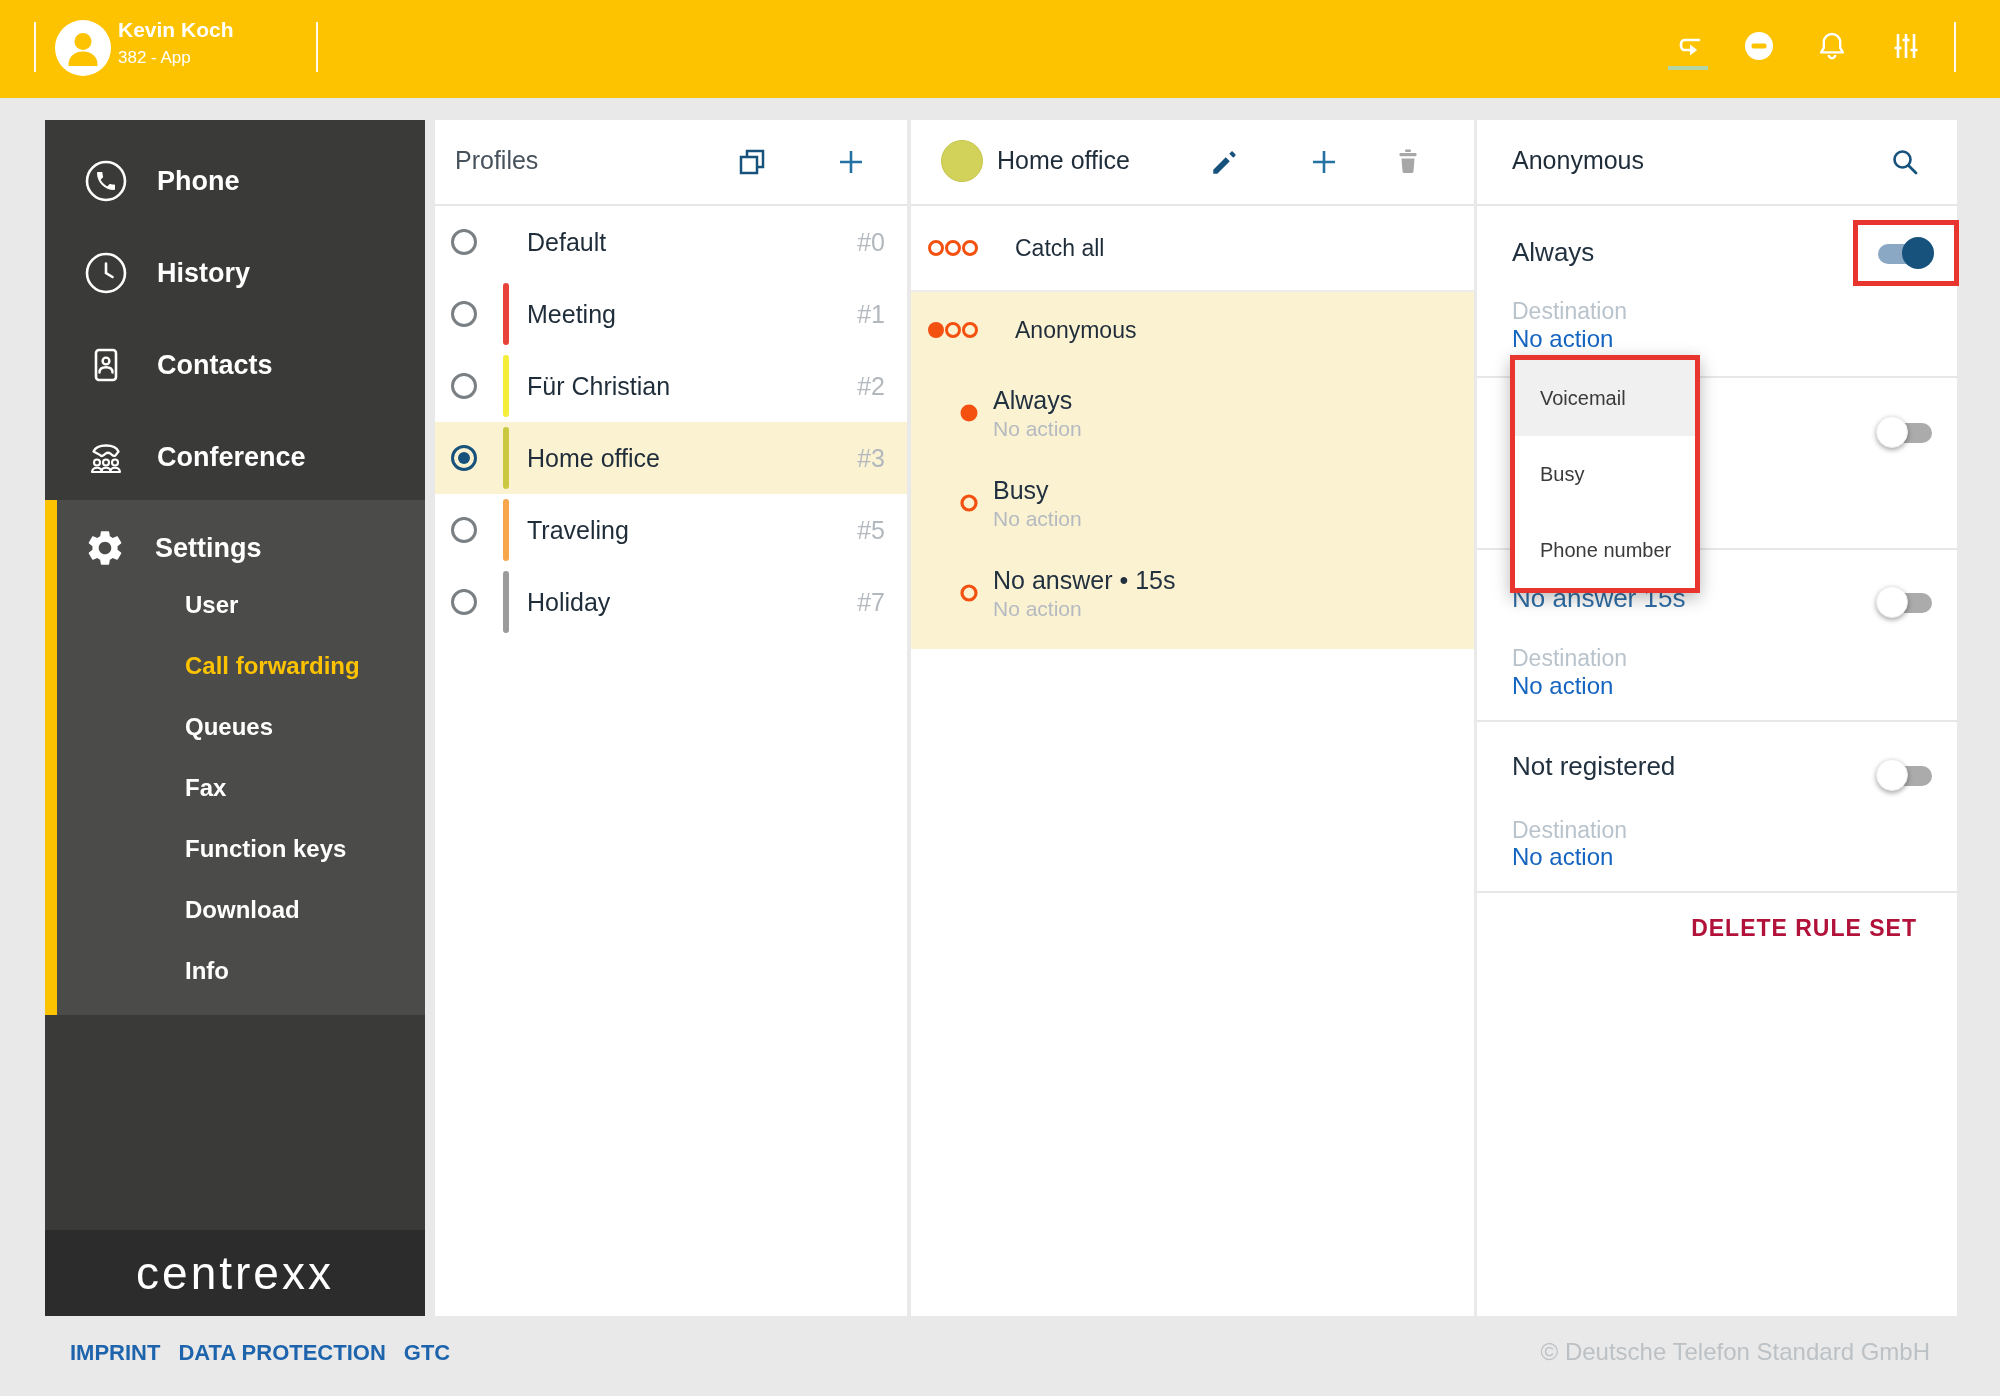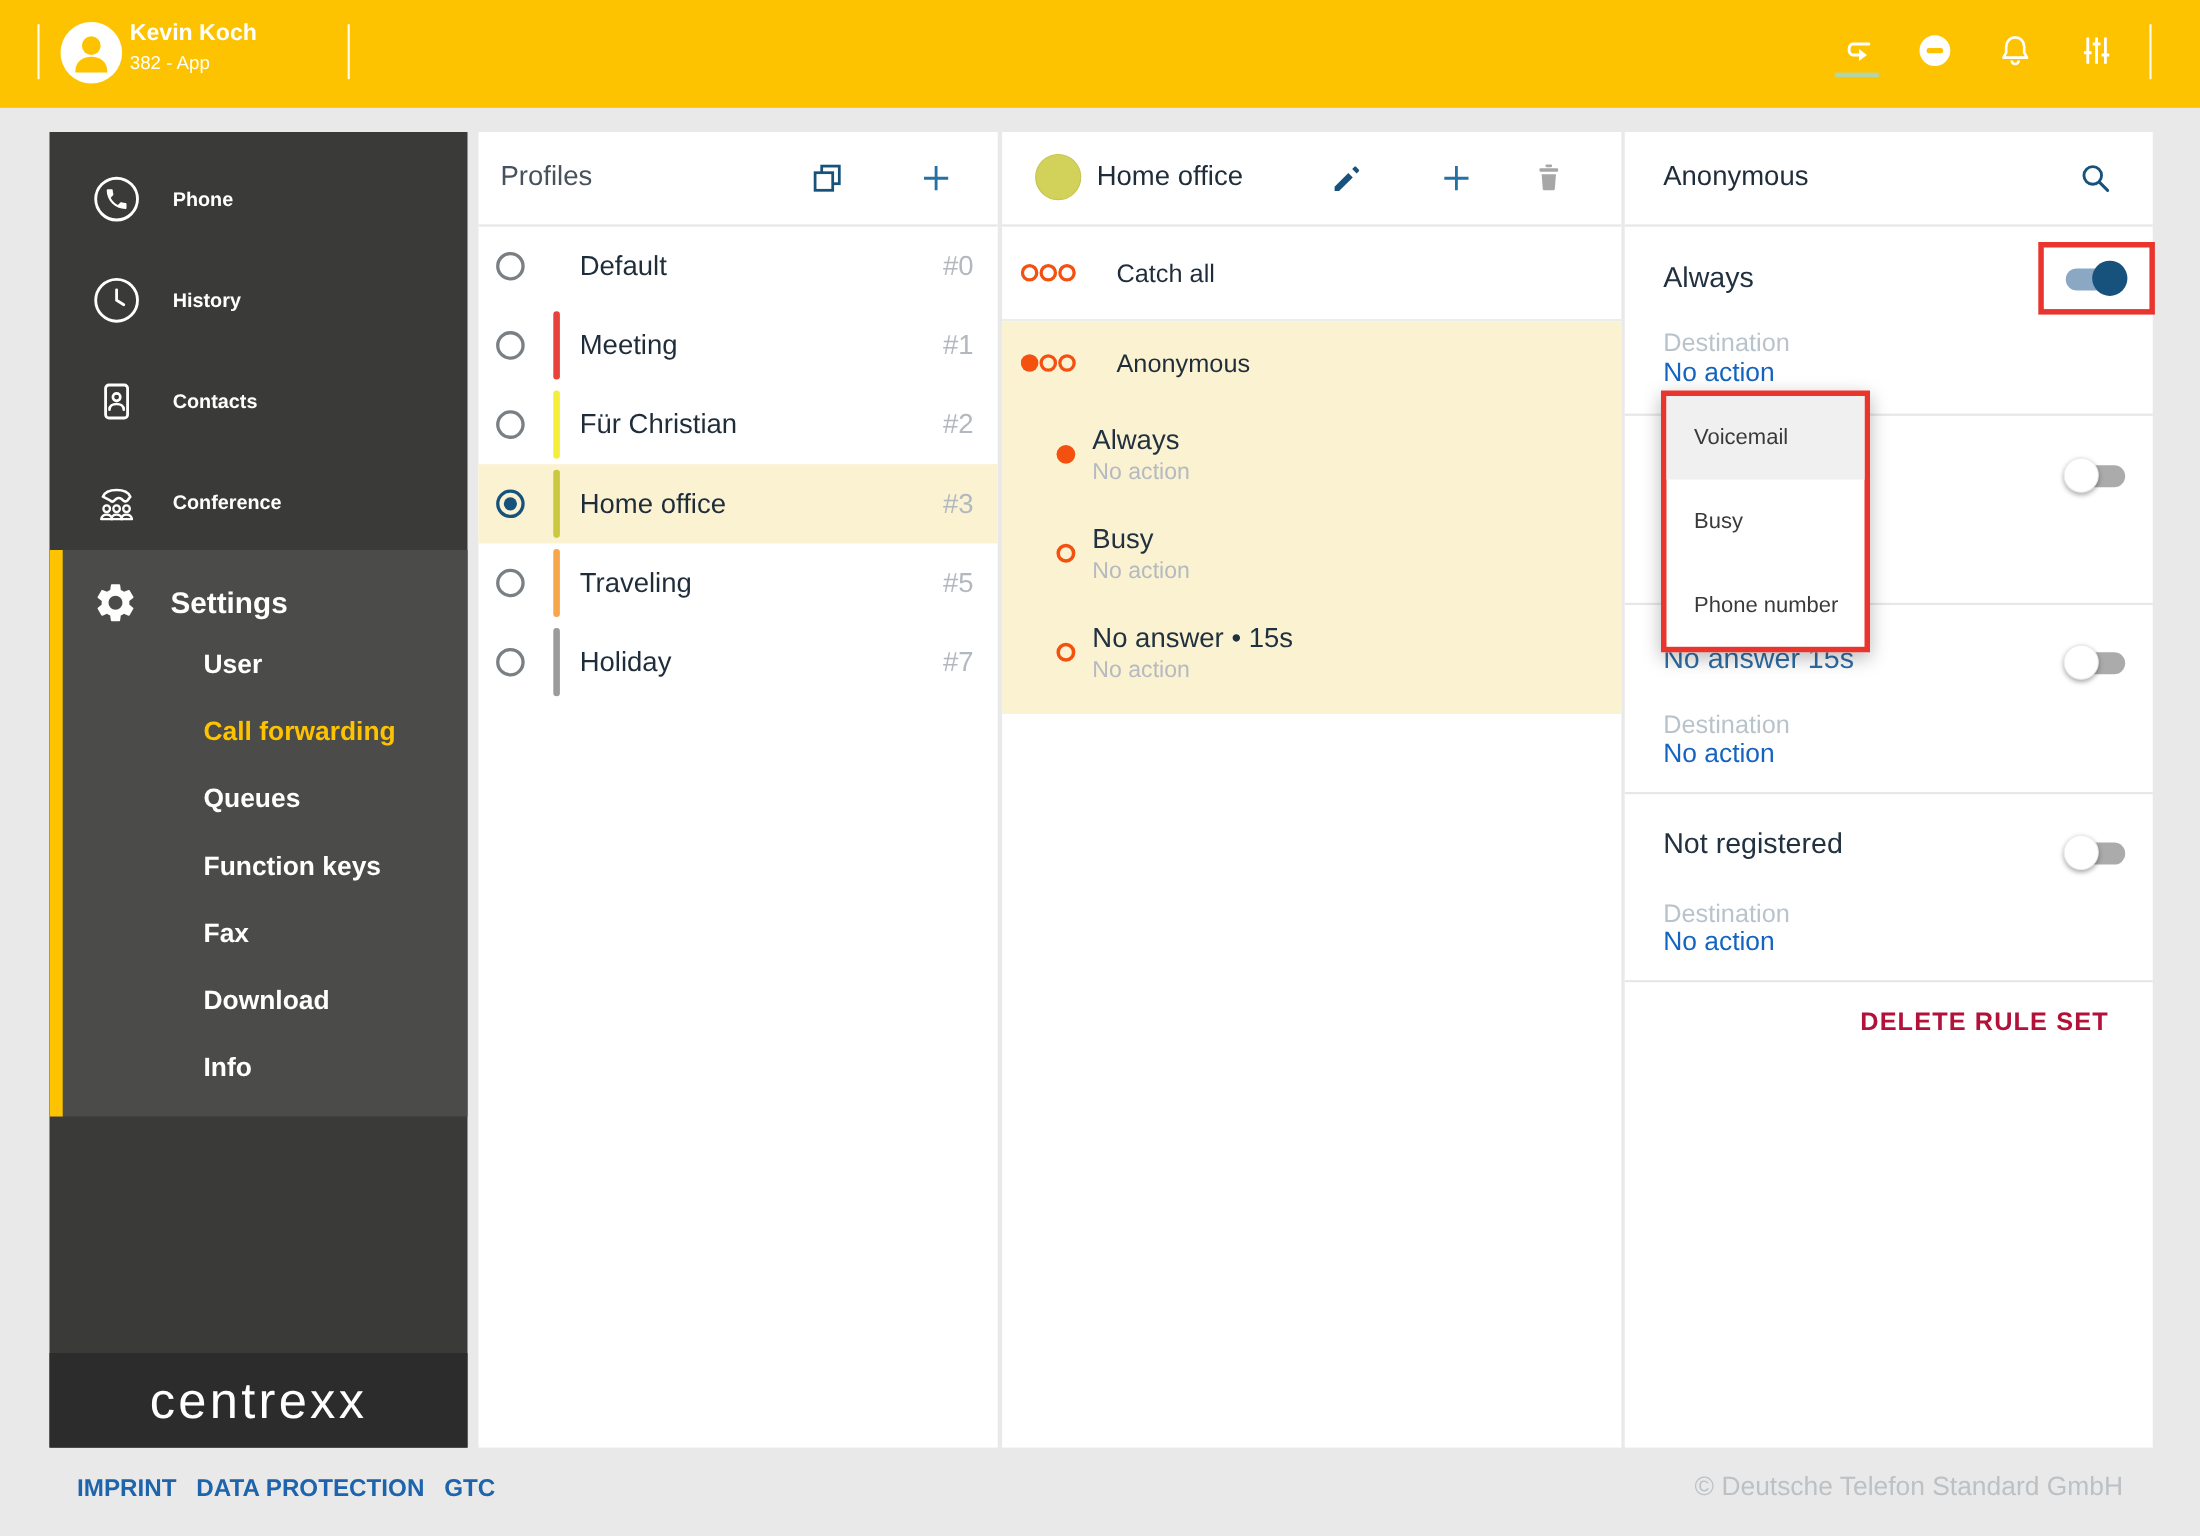--- a/index.html
+++ b/index.html
@@ -8,21 +8,21 @@
   .topbar{position:absolute;left:0;top:0;width:2000px;height:98px;background:#fdc300;}
   .vdiv{position:absolute;top:22px;width:2px;height:50px;background:rgba(255,255,255,.92);}
   .avatar{position:absolute;left:55px;top:20px;width:56px;height:56px;border-radius:50%;background:#fff;}
   .uname{position:absolute;left:118px;top:18px;font-size:21px;font-weight:bold;color:#fff;}
   .uext{position:absolute;left:118px;top:48px;font-size:17px;color:#fff;}
   .tbicon{position:absolute;top:29px;width:34px;height:34px;}
   .underline{position:absolute;left:1668px;top:66px;width:40px;height:4px;background:#b3d6a6;}
   
   .sidebar{position:absolute;left:45px;top:120px;width:380px;height:1196px;background:#3a3a39;}
   .navitem{display:flex;align-items:center;height:92px;padding-left:39px;cursor:pointer;}
-  .navitem .lbl{margin-left:29px;font-size:18px;font-weight:600;color:#fff;}
+  .navitem .lbl{margin-left:29px;font-size:27px;font-weight:600;color:#fff;}
   .settingsblock{position:absolute;left:0;top:380px;width:380px;height:515px;background:#4b4b49;}
   .ybar{position:absolute;left:0;top:0;width:12px;height:515px;background:#fdc300;}
   .sethead{position:absolute;left:39px;top:26px;display:flex;align-items:center;height:44px;}
   .sethead .lbl{margin-left:29px;font-size:27px;font-weight:600;color:#ffffff;}
   .subitem{height:61px;display:flex;align-items:center;padding-left:140px;font-size:24px;font-weight:600;color:#fff;cursor:pointer;}
   .subitem.active{color:#fdc300;}
   .logoblock{position:absolute;left:0;top:1110px;width:380px;height:86px;background:#2c2c2c;display:flex;align-items:center;justify-content:center;}
   .logo{font-size:46px;font-weight:300;letter-spacing:3px;color:#fff;}
   
   .col{position:absolute;top:120px;height:1196px;background:#fff;}
@@ -145,22 +145,22 @@
     <div class="sethead">
       <svg width="42" height="42" viewBox="0 0 24 24">
         <path fill="#fff" d="M19.14 12.94c.04-.31.06-.62.06-.94 0-.32-.02-.63-.06-.94l2.03-1.58c.18-.14.23-.41.12-.61l-1.92-3.32c-.12-.22-.37-.29-.59-.22l-2.39.96c-.5-.38-1.03-.7-1.62-.94l-.36-2.54c-.04-.24-.24-.41-.48-.41h-3.84c-.24 0-.43.17-.47.41l-.36 2.54c-.59.24-1.13.57-1.62.94l-2.39-.96c-.22-.08-.47 0-.59.22L2.74 8.87c-.12.21-.08.47.12.61l2.03 1.58c-.05.3-.09.63-.09.94s.02.64.07.94l-2.03 1.58c-.18.14-.23.41-.12.61l1.92 3.32c.12.22.37.29.59.22l2.39-.96c.5.38 1.03.7 1.62.94l.36 2.54c.05.24.24.41.48.41h3.84c.24 0 .44-.17.47-.41l.36-2.54c.59-.24 1.13-.56 1.62-.94l2.39.96c.22.08.47 0 .59-.22l1.92-3.32c.12-.22.07-.47-.12-.61l-2.01-1.58zM12 15.6c-1.98 0-3.6-1.62-3.6-3.6s1.62-3.6 3.6-3.6 3.6 1.62 3.6 3.6-1.62 3.6-3.6 3.6z"></path>
       </svg>
       <span class="lbl">Settings</span>
     </div>
     <div style="position:absolute;left:0;top:74px;width:380px;">
       <div class="subitem">User</div>
       <div class="subitem active">Call forwarding</div>
       <div class="subitem">Queues</div>
+      <div class="subitem">Fax</div>
       <div class="subitem">Function keys</div>
-      <div class="subitem">Fax</div>
       <div class="subitem">Download</div>
       <div class="subitem">Info</div>
     </div>
   </div>
 
   <div class="logoblock">
     <span class="logo">centrexx</span>
   </div>
 </div>
 

